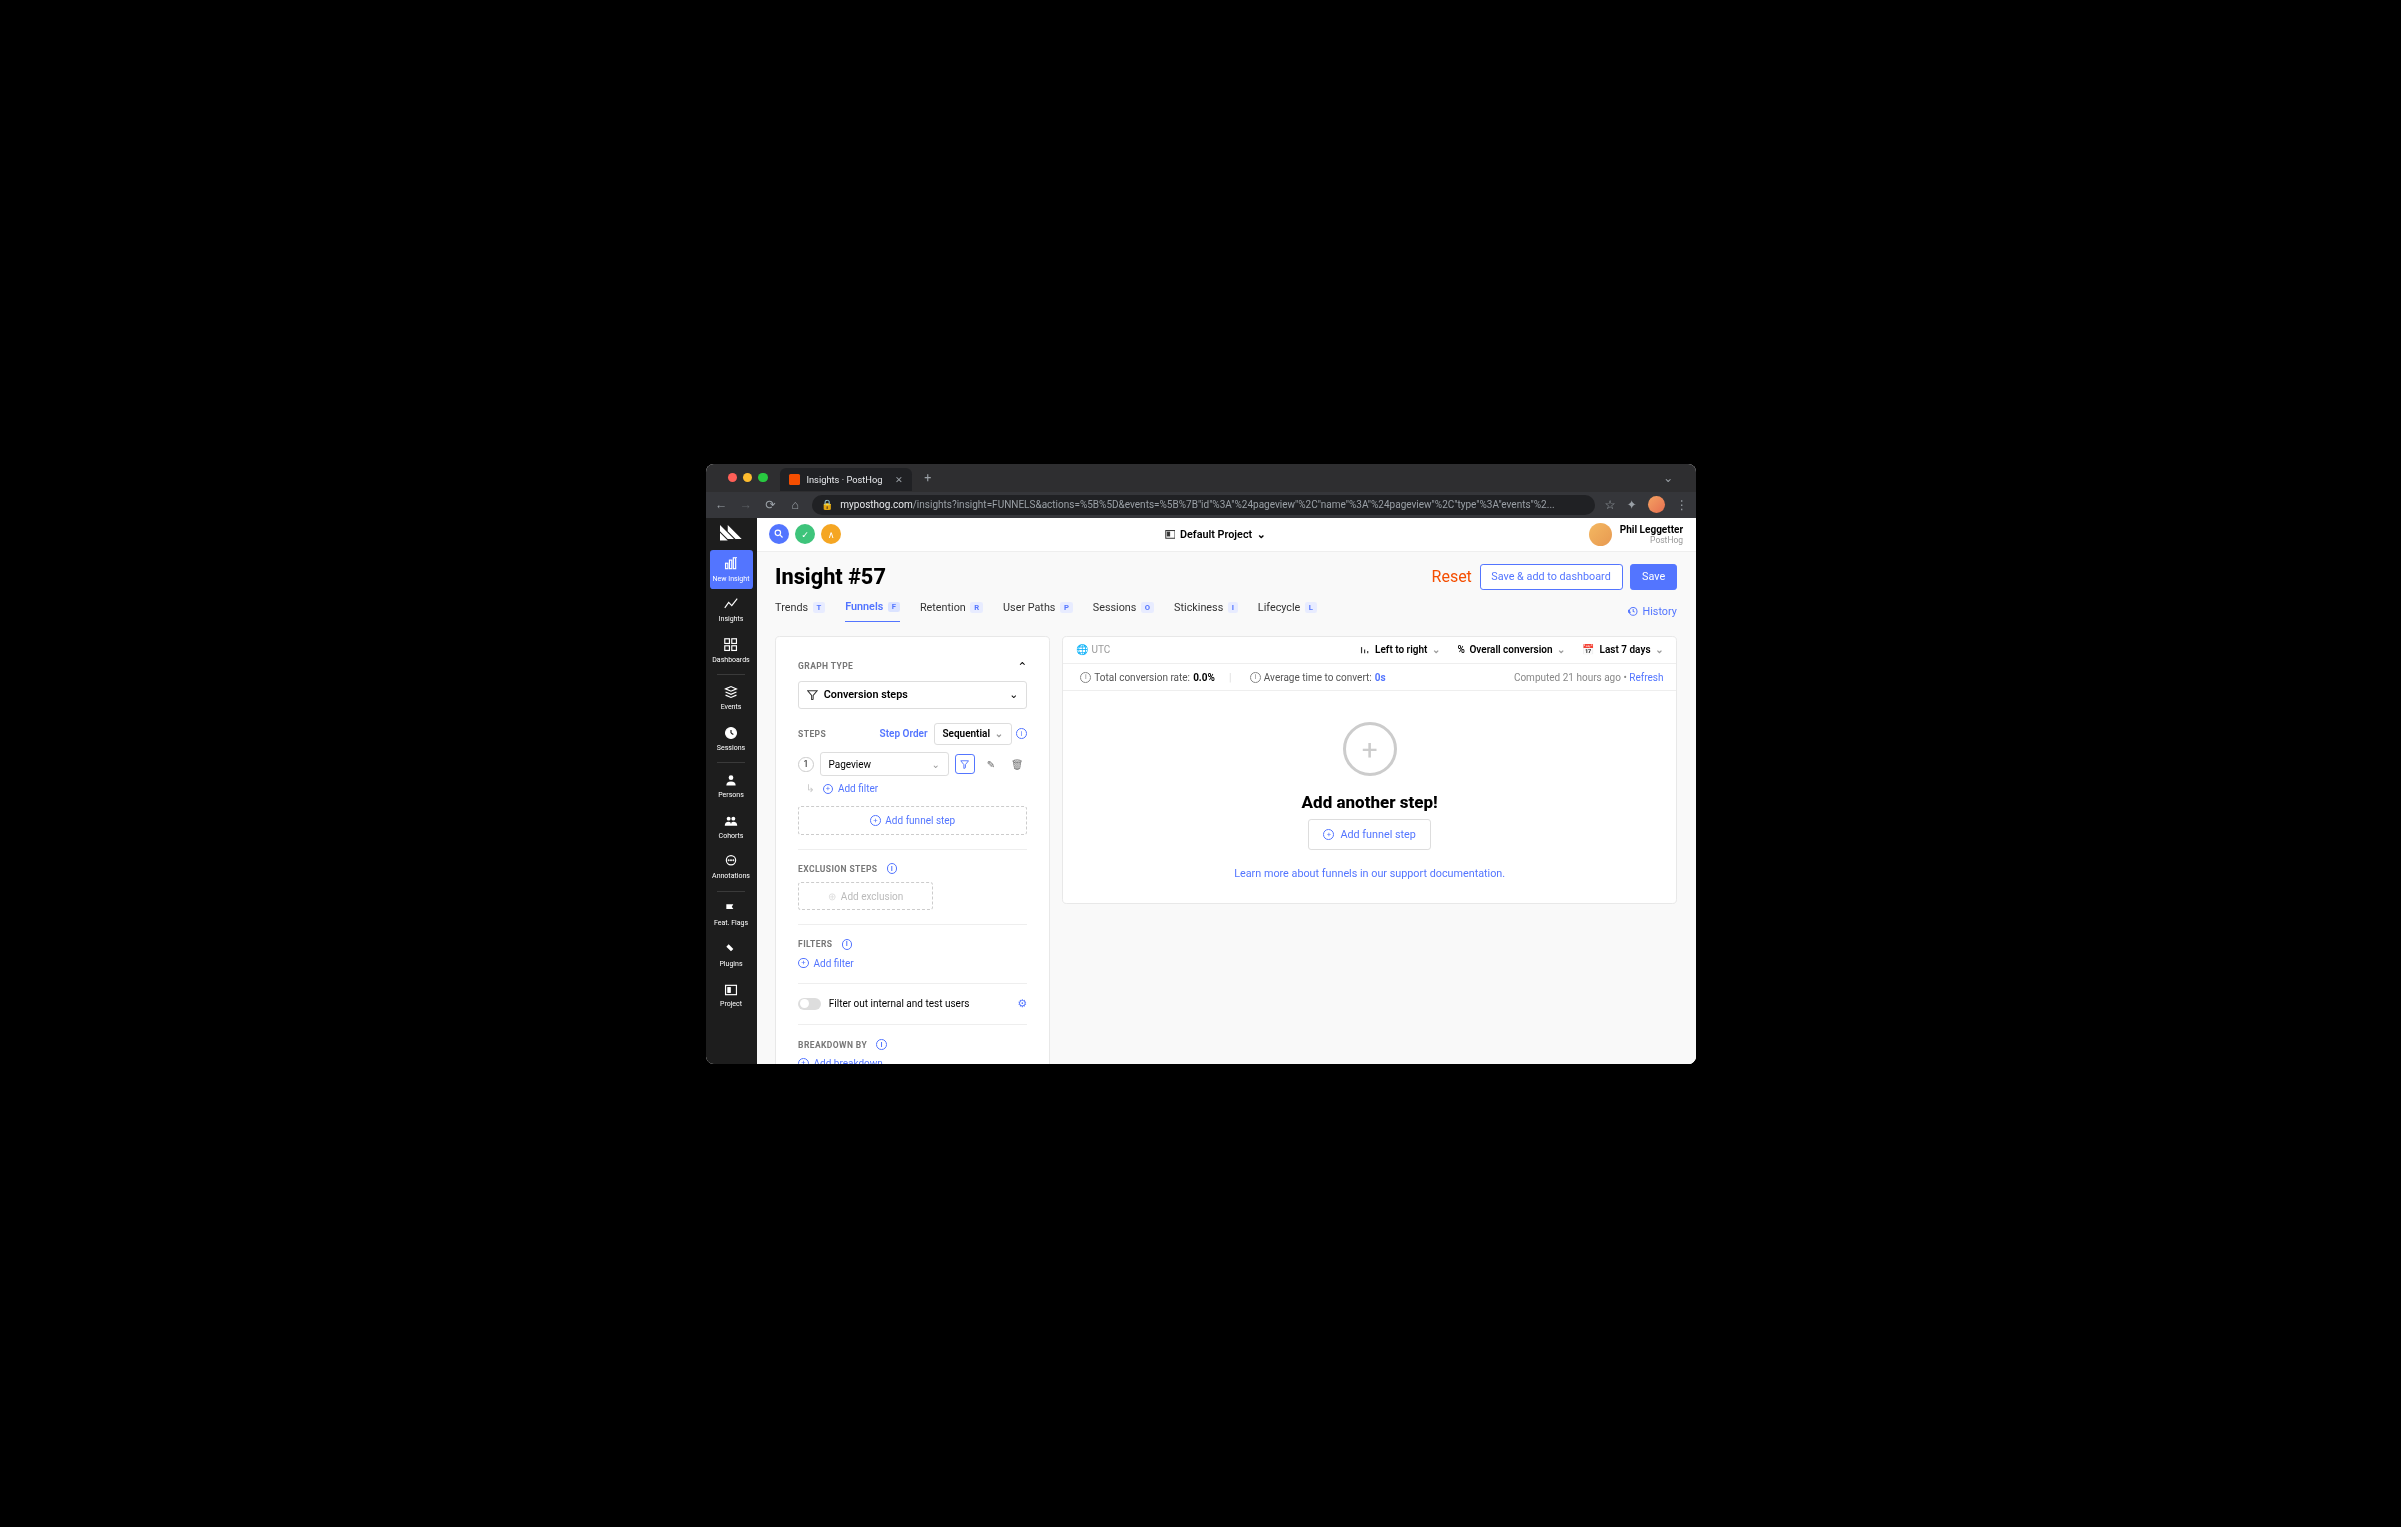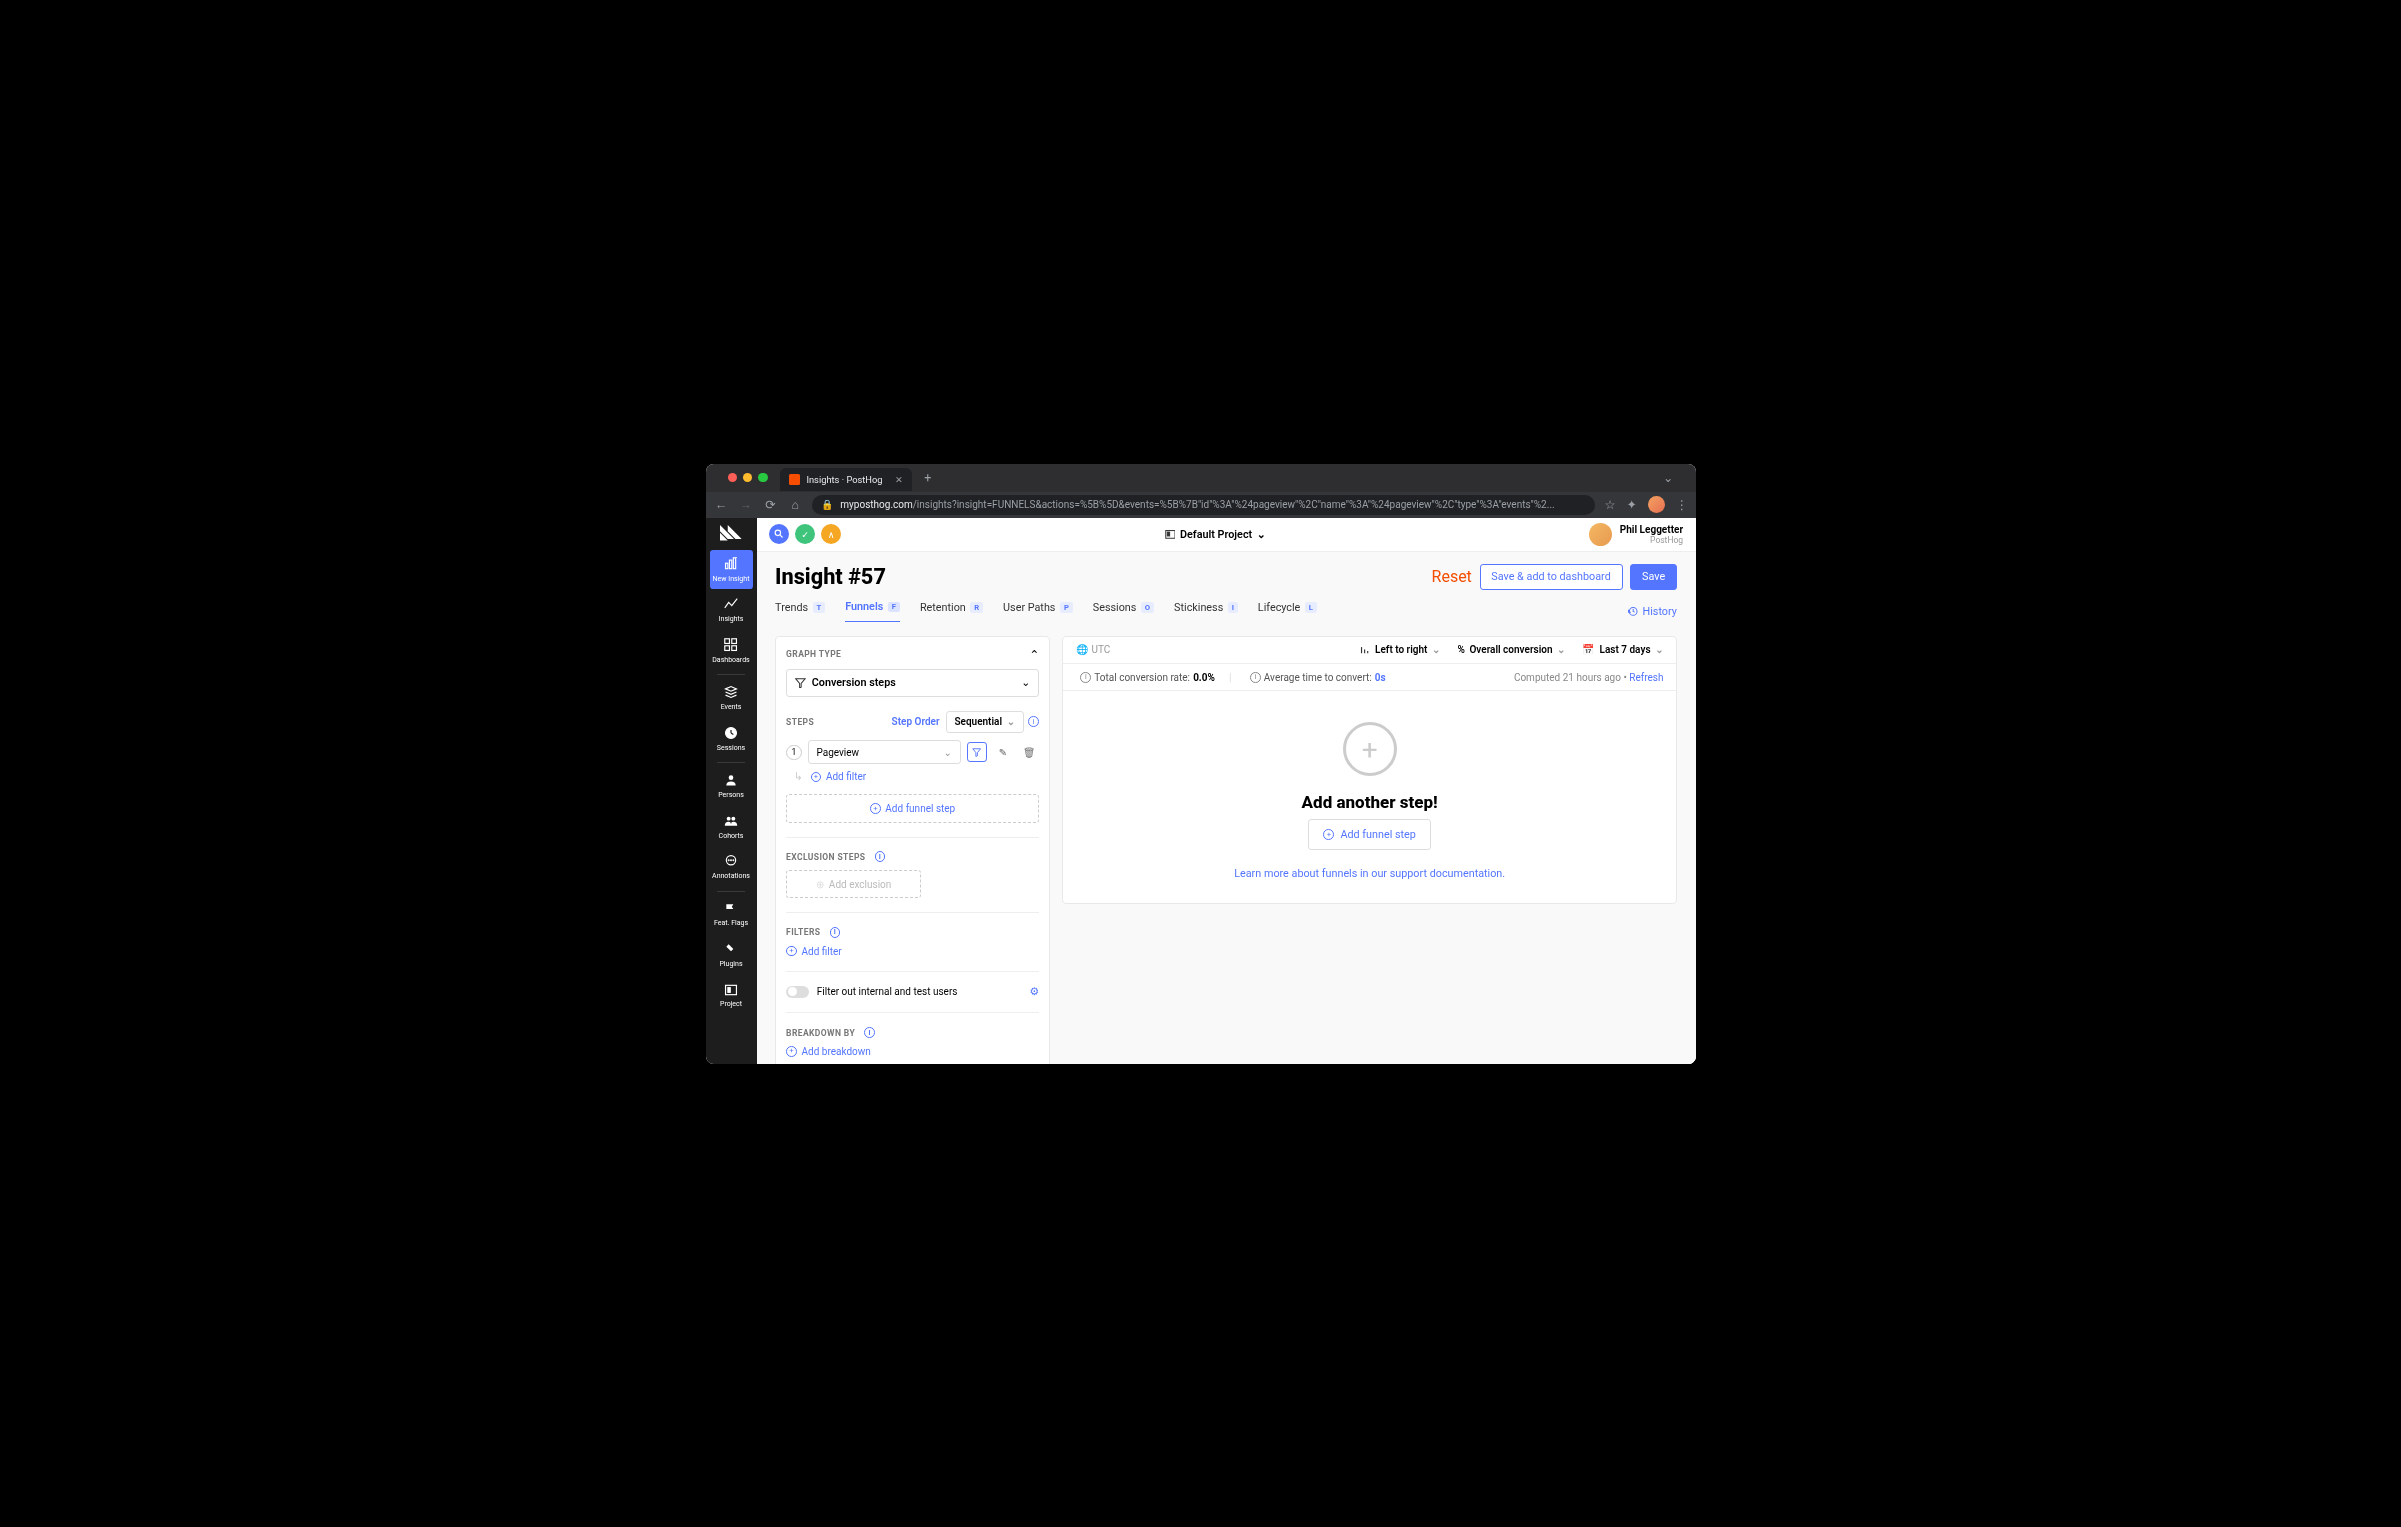--- a/index.html
+++ b/index.html
@@ -45,21 +45,21 @@
 .btn{border:0.8px solid #5375ff;color:#5375ff;background:#fff;padding:5.4px 10.8px;border-radius:3.1px;font-size:10.8px;cursor:pointer}
 .btn-primary{background:#5375ff;color:#fff}
 .tabs-row{display:flex;gap:20px;align-items:center;border-bottom:0.8px solid transparent;margin-bottom:12.4px;font-size:10.8px}
 .itab{display:flex;align-items:center;gap:4.6px;padding-bottom:7.7px;cursor:pointer;color:#333}
 .itab.active{color:#5375ff;border-bottom:1.5px solid #5375ff;font-weight:600}
 .kbd{background:#e8ecff;color:#5375ff;font-size:7.7px;padding:0.8px 3.9px;border-radius:2.3px;font-weight:700}
 .itab.active .kbd{background:#dbe3ff}
 .history{margin-left:auto;color:#5375ff;display:flex;align-items:center;gap:4.6px;cursor:pointer}
 .panels{display:flex;gap:12.4px;align-items:flex-start}
 .panel{background:#fff;border:0.8px solid #e8e8e8;border-radius:4.6px}
-.panel-left{width:275px;padding:10px}
+.panel-left{width:275px;padding:22px}
 .panel-right{flex:1;min-width:0}
 .section-label{text-transform:uppercase;font-size:8.5px;letter-spacing:0.4px;color:#777;font-weight:700;margin-bottom:7.7px;display:flex;align-items:center;gap:4.6px}
 .graph-type-row{display:flex;align-items:center;justify-content:space-between;margin-bottom:7.7px}
 .chevron-up{transform:rotate(180deg);display:inline-block}
 .select-box{border:0.8px solid #ddd;border-radius:3.1px;padding:6.2px 7.7px;display:flex;align-items:center;gap:6.2px;font-size:10.8px;cursor:pointer}
 .steps-header{display:flex;align-items:center;margin:14px 0 7.7px}
 .step-order-label{margin-left:auto;color:#5375ff;font-size:10px;font-weight:600;margin-right:6.2px}
 .seq-select{border:0.8px solid #ddd;border-radius:3.1px;padding:4.6px 7.7px;font-size:10px;font-weight:600;display:flex;align-items:center;gap:4.6px;cursor:pointer}
 .info-icon{width:10.8px;height:10.8px;border:1.2px solid #5375ff;border-radius:50%;color:#5375ff;font-size:7px;display:inline-flex;align-items:center;justify-content:center;margin-left:4.6px}
 .step-row{display:flex;align-items:center;gap:6.2px;margin-bottom:6.2px}

